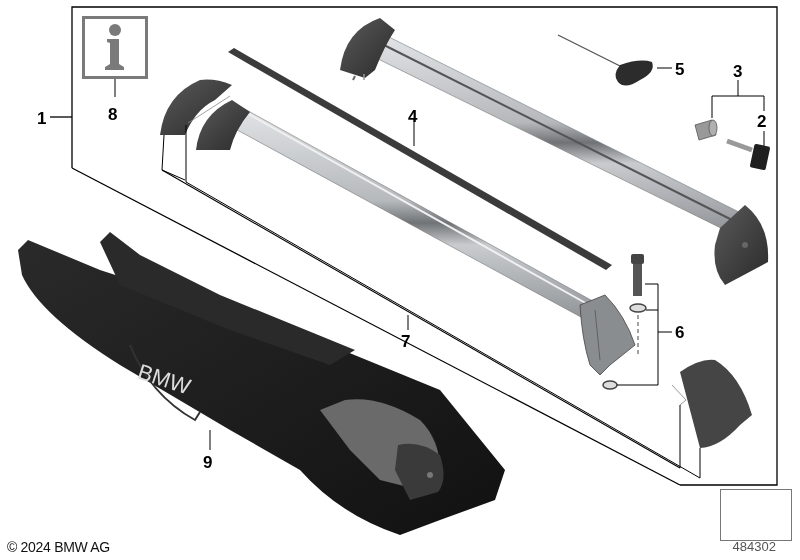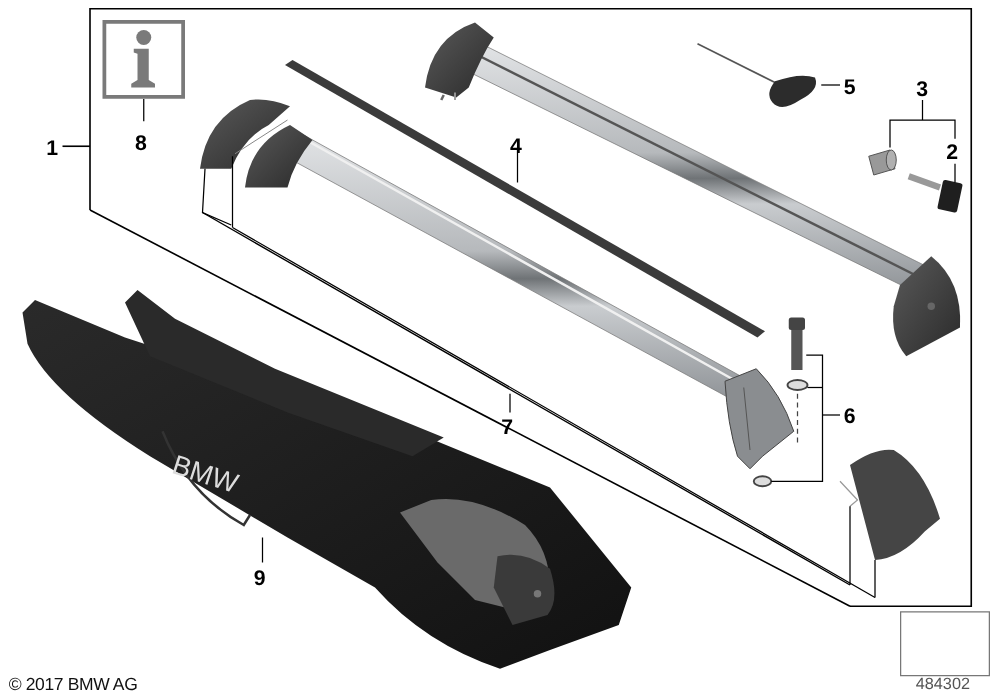--- a/index.html
+++ b/index.html
@@ -145,14 +145,14 @@
 <span class="callout" style="left:37px;top:110px;">1</span>
 <span class="callout" style="left:757px;top:113px;">2</span>
 <span class="callout" style="left:733px;top:63px;">3</span>
 <span class="callout" style="left:408px;top:108px;">4</span>
 <span class="callout" style="left:675px;top:61px;">5</span>
 <span class="callout" style="left:675px;top:324px;">6</span>
 <span class="callout" style="left:401px;top:333px;">7</span>
 <span class="callout" style="left:108px;top:106px;">8</span>
 <span class="callout" style="left:203px;top:454px;">9</span>
 
-<div class="copyright">© 2017 BMW AG</div>
+<div class="copyright">© 2024 BMW AG</div>
 <div class="docid">484302</div>
 
 </body></html>

